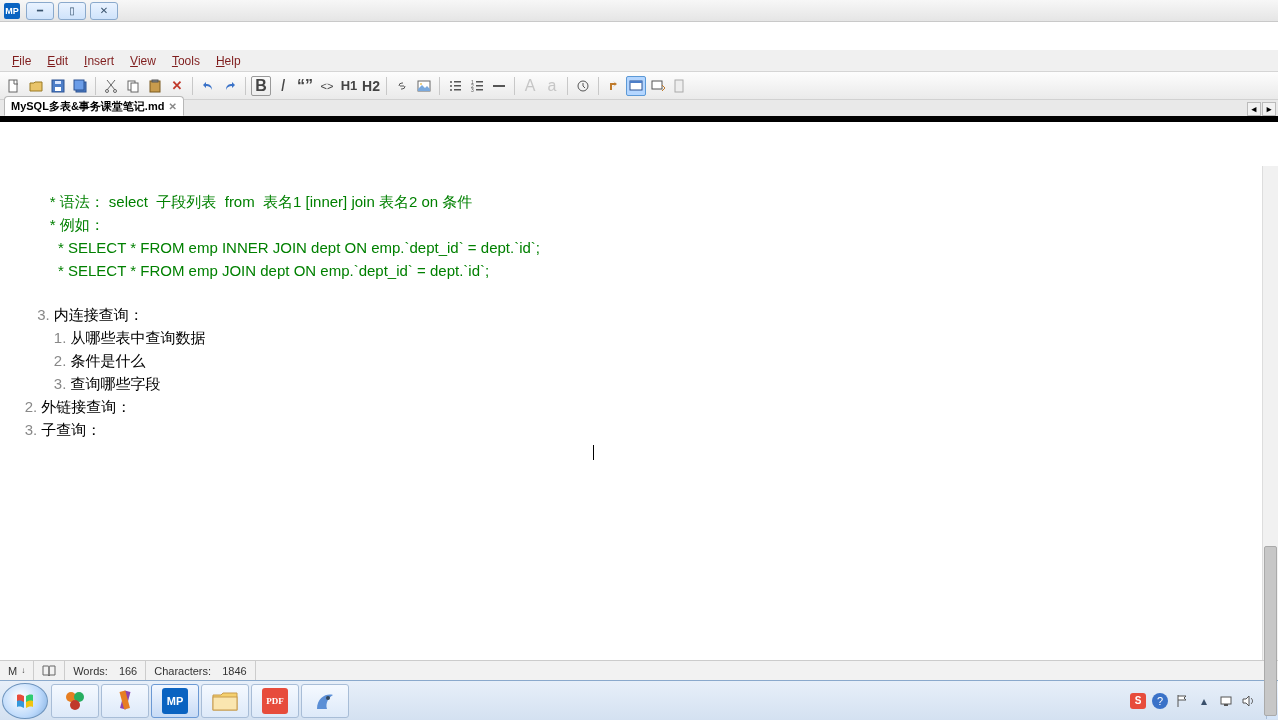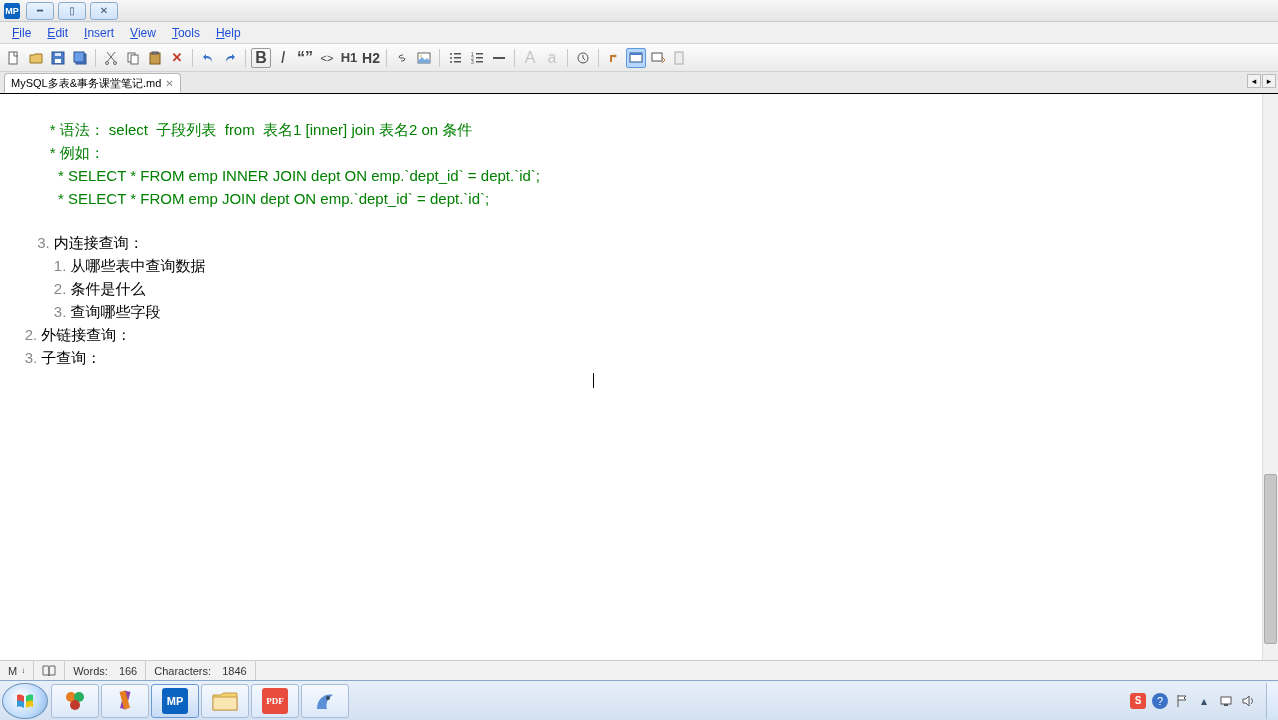--- a/index.html
+++ b/index.html
@@ -4,36 +4,36 @@
 <style>
   * { margin: 0; padding: 0; box-sizing: border-box; font-family: "Microsoft YaHei", "Segoe UI", Tahoma, sans-serif; }
   body { width: 1278px; height: 720px; overflow: hidden; background: #fff; display: flex; flex-direction: column; }
 
   .titlebar { height: 22px; background: linear-gradient(#f7f7f7, #e5e5e5); display: flex; align-items: center; border-bottom: 1px solid #c9c9c9; font-size: 12px; }
   .titlebar .app-icon { width: 16px; height: 16px; background: #0a63c1; color: #fff; font-size: 9px; font-weight: bold; display: inline-flex; align-items: center; justify-content: center; margin: 0 4px; border-radius: 2px; }
   .titlebar .title { flex: 1; color: #000; }
   .winbtns { display: flex; }
   .winbtn { width: 28px; height: 18px; margin: 1px 2px; border: 1px solid #8aa9cc; background: linear-gradient(#eaf3ff,#cfe3fb); border-radius: 3px; display: flex; align-items: center; justify-content: center; font-size: 10px; color: #39536d; cursor: pointer; }
 
-  .menubar { height: 22px; background: #f0f0f0; display: flex; align-items: center; font-size: 12px; color: #1d4ed8; border-bottom: 1px solid #d5d5d5; padding-left: 4px; }
+  .menubar { height: 22px; background: #f0f0f0; display: flex; align-items: center; font-size: 12px; color: #7f1d1d; border-bottom: 1px solid #d5d5d5; padding-left: 4px; margin-top: 28px; }
   .menuitem { padding: 2px 8px; cursor: pointer; }
   .menuitem u { text-decoration: underline; }
 
   .toolbar { height: 28px; background: linear-gradient(#fdfdfd,#eaeaea); border-bottom: 1px solid #d1d1d1; display: flex; align-items: center; padding: 0 4px; gap: 2px; }
   .tool { width: 20px; height: 20px; display: flex; align-items: center; justify-content: center; border-radius: 2px; color: #444; cursor: pointer; }
   .tool.active { background: #b4d6ff; border: 1px solid #5c99d6; }
   .sep { width: 1px; height: 18px; background: #c8c8c8; margin: 0 3px; }
 
-  .tabbar { height: 22px; background: #e9e9e9; border-bottom: 1px solid #000000; display: flex; align-items: flex-end; position: relative; }
+  .tabbar { height: 22px; background: #e9e9e9; border-bottom: 6px solid #000000; display: flex; align-items: flex-end; position: relative; font-weight: bold; }
   .tab { height: 20px; background: #fff; border: 1px solid #b7b7b7; border-bottom: 1px solid #fff; border-radius: 4px 4px 0 0; padding: 0 6px; margin-left: 4px; font-size: 11px; display: flex; align-items: center; gap: 4px; }
   .tab .close { color: #888; font-size: 10px; cursor: pointer; }
   .tabnav { position: absolute; right: 2px; top: 2px; display: flex; gap: 1px; }
   .tabnav .navbtn { width: 14px; height: 14px; border: 1px solid #bbb; background: #f2f2f2; font-size: 9px; display: flex; align-items: center; justify-content: center; cursor: pointer; }
 
-  .editor-wrap { flex: 1; display: flex; background: #fff; }
+  .editor-wrap { flex: 1; display: flex; background: #fff; margin-top: 44px; }
   .editor { flex: 1; padding: 4px 8px 4px 8px; font-family: Consolas, "Courier New", monospace; font-size: 15px; line-height: 21px; white-space: pre; overflow: hidden; }
   .editor .green { color: #008000; }
   .editor .sql { color: #008000; }
   .editor .num { color: #888; }
   .cursor { width: 1px; height: 15px; background: #000; display: inline-block; vertical-align: middle; }
   .vscroll { width: 16px; background: #f1f1f1; border-left: 1px solid #ddd; position: relative; }
   .vscroll .thumb { position: absolute; left: 1px; right: 1px; top: 380px; height: 170px; background: #c7c7c7; border: 1px solid #aaa; border-radius: 2px; }
 
   .statusbar { height: 20px; background: #f2f2f2; border-top: 1px solid #ccc; display: flex; align-items: center; font-size: 11px; color: #333; }
   .status-seg { padding: 0 8px; border-right: 1px solid #ccc; height: 100%; display: flex; align-items: center; gap: 4px; }

